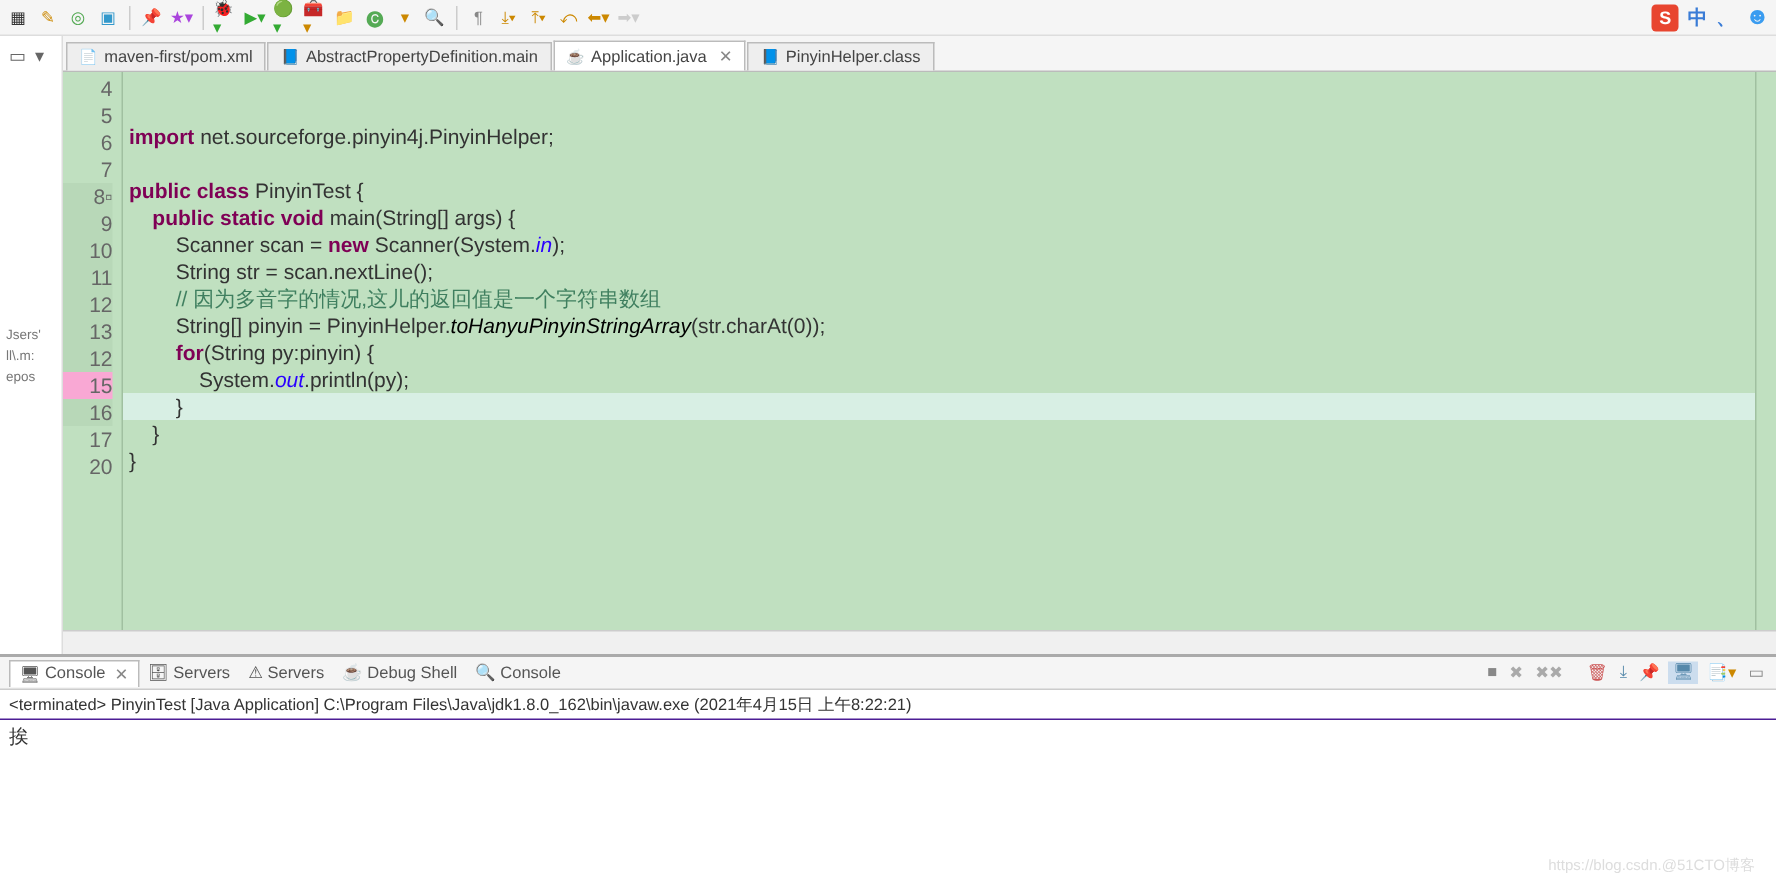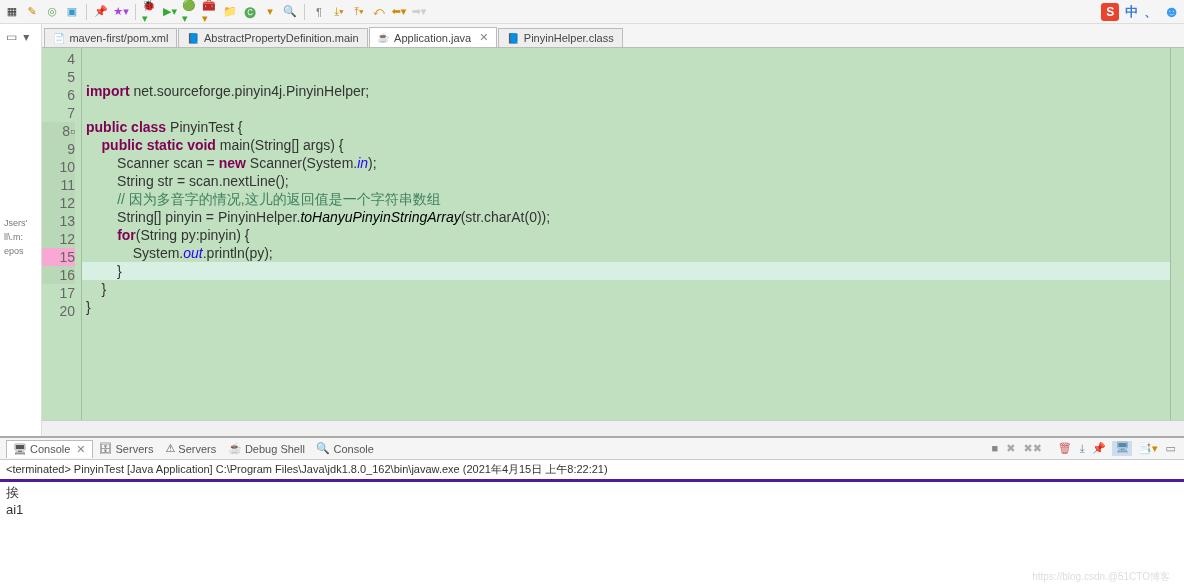--- a/index.html
+++ b/index.html
@@ -39,21 +39,21 @@
 .ov-ruler { width:14px; background:#c0e0c0; border-left:1px solid #a0c0a0; }
 .hscroll { height:16px; background:#f0f0f0; border-top:1px solid #ccc; }
 
 .console-panel { height:150px; border-top:2px solid #aaa; display:flex; flex-direction:column; }
 .ctabs { height:22px; display:flex; align-items:center; background:#f5f5f5; border-bottom:1px solid #ccc; padding:0 6px; }
 .ctab { display:flex; align-items:center; gap:3px; padding:2px 6px; font-size:11px; color:#555; }
 .ctab.active { background:#fff; border:1px solid #bbb; border-bottom:none; }
 .ctab .x { margin-left:3px; color:#888; }
 .ctoolbar { margin-left:auto; display:flex; gap:4px; color:#888; font-size:11px; }
 .ctoolbar span { padding:1px 2px; }
-.cheader { font-size:11px; color:#333; padding:2px 6px; border-bottom:3px solid #4c1d95; }
+.cheader { font-size:11px; color:#333; padding:2px 6px; border-bottom:1px solid #4c1d95; }
 .cbody { flex:1; font-family:Consolas,monospace; font-size:13px; padding:2px 6px; }
 .cbody div { line-height:17px; }
 .watermark { position:absolute; right:14px; bottom:2px; color:#ddd; font-size:10px; }
 </style>
 </head>
 <body>
 
 <div class="toolbar">
   <span class="tb-icon">▦</span>
   <span class="tb-icon" style="color:#c80">✎</span>
@@ -177,16 +177,15 @@
       <span style="color:#58a">⤓</span>
       <span style="color:#58a">📌</span>
       <span style="color:#58a;background:#cde;padding:0 3px">🖥</span>
       <span style="color:#c80">📑▾</span>
       <span>▭</span>
     </div>
   </div>
   <div class="cheader">&lt;terminated&gt; PinyinTest [Java Application] C:\Program Files\Java\jdk1.8.0_162\bin\javaw.exe (2021年4月15日 上午8:22:21)</div>
   <div class="cbody" id="cbody">
       <div>挨</div>
-      <div>ai1</div>
     </div>
   <div class="watermark">https://blog.csdn.@51CTO博客</div>
 </div>
 
 </body></html>

